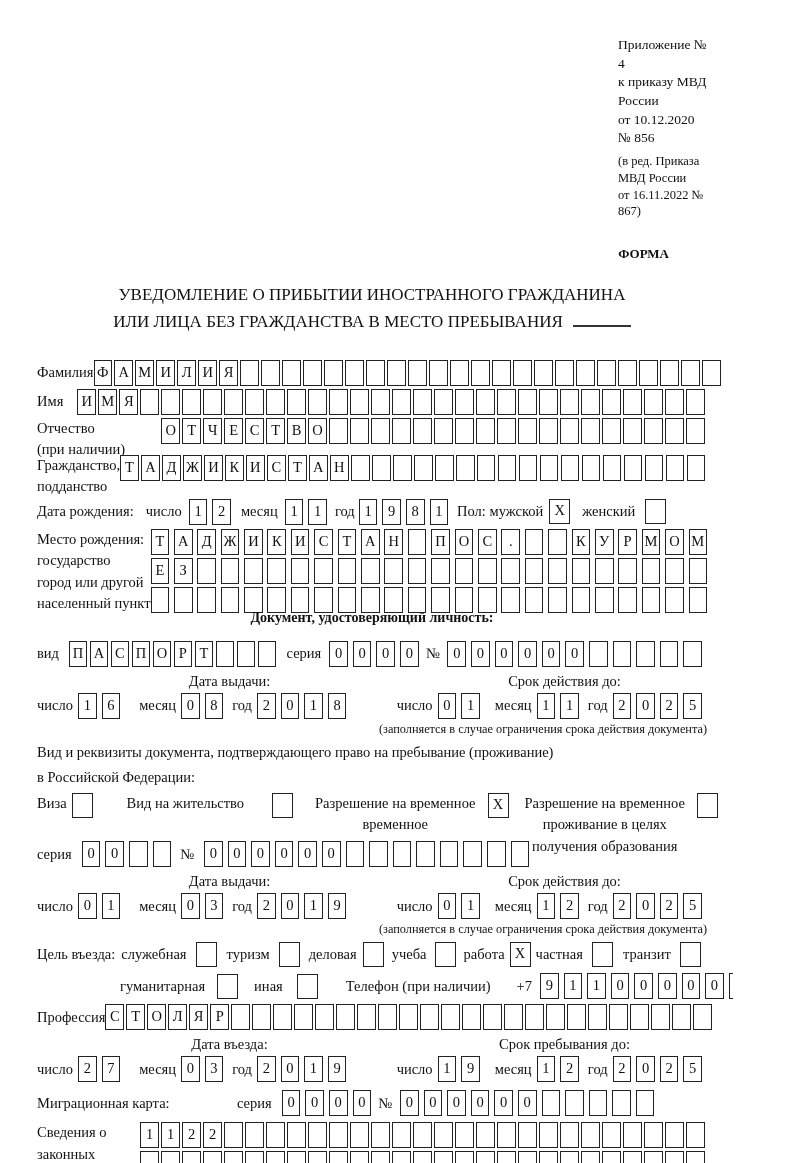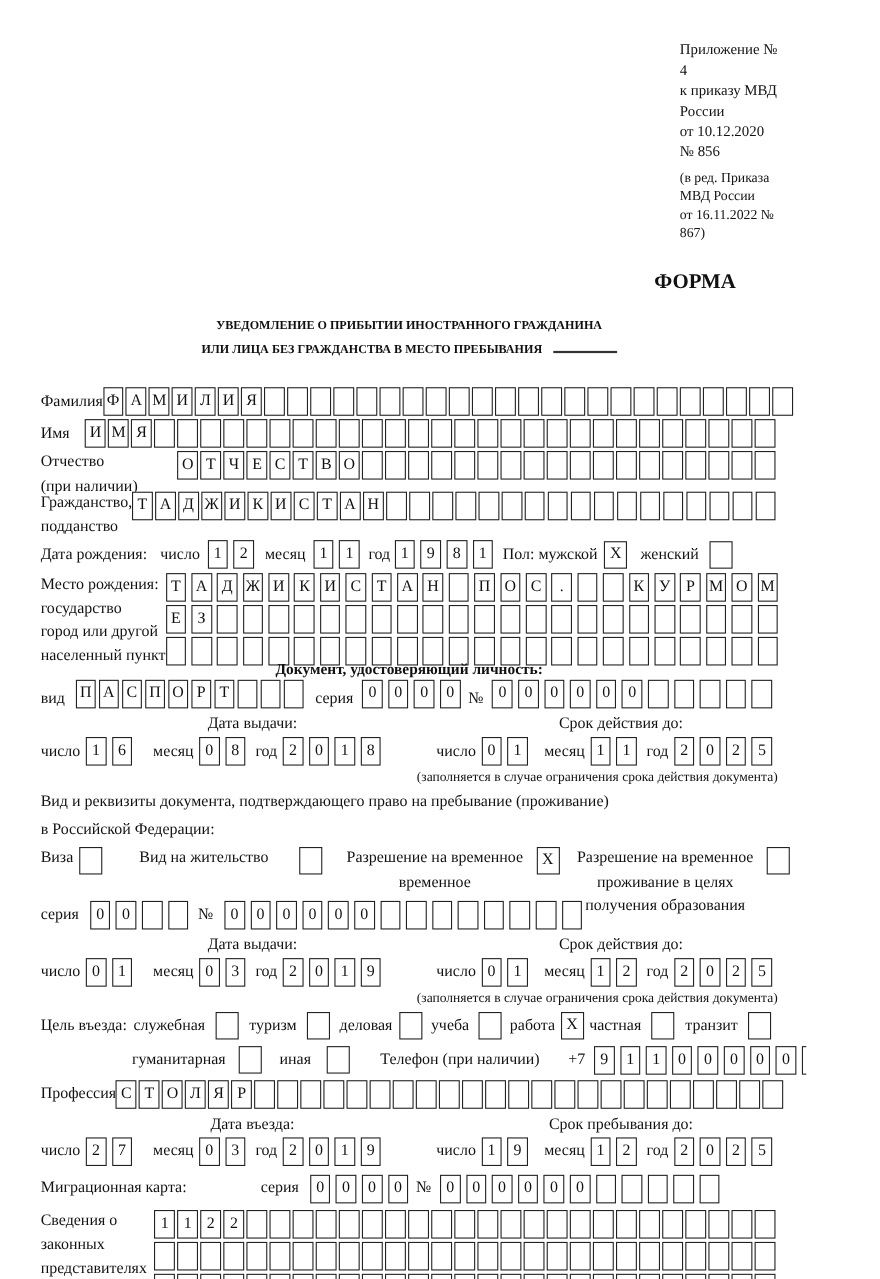--- a/index.html
+++ b/index.html
@@ -1,22 +1,22 @@
 <!DOCTYPE html>
 <html><head>
 <meta charset="utf-8">
 <style>
   html,body{margin:0;padding:0;background:#fff;}
   body{width:800px;height:1163px;font-family:"Liberation Serif","DejaVu Serif",serif;color:#111;}
   .page{box-sizing:border-box;width:733px;height:1163px;padding:36px 26px 14px 37px;overflow:hidden;}
 
   .appendix{margin-left:581px;font-size:13.5px;line-height:1.38;}
   .appendix .ed{font-size:12.5px;margin-top:5px;line-height:1.35;}
-  .forma{text-align:right;margin:26px 38px 0 0;font-weight:bold;font-size:19px;}
-  .title{text-align:center;font-weight:bold;font-size:11px;line-height:1.55;margin-top:20px;}
+  .forma{text-align:right;margin:26px 38px 0 0;font-weight:bold;font-size:13px;}
+  .title{text-align:center;font-weight:normal;font-size:17px;line-height:1.55;margin-top:20px;}
   .title .uline{display:inline-block;width:58px;border-bottom:2px solid #333;height:14px;margin-left:10px;}
   .sec-head{font-weight:bold;font-size:13.6px;margin-top:27px;letter-spacing:0.2px;}
 
   .row{display:flex;align-items:center;}
   .row.top{align-items:flex-start;}
   .lbl{font-size:14.5px;white-space:nowrap;}
   .ml{line-height:21.5px;white-space:nowrap;font-size:14.5px;}
 
   .boxes{display:flex;flex-wrap:nowrap;}
   .box{display:inline-block;box-sizing:border-box;width:18.6px;height:26px;border:1.8px solid #222;
@@ -317,21 +317,21 @@
           <span class="box"></span>
           <span class="box"></span>
           <span class="box"></span>
           <span class="box"></span>
         </div>
     </div>
   </div>
 
   <div class="doc-head" style="margin-top:-6px;">Документ, удостоверяющий личность:</div>
 
-  <div class="row" style="margin-top:0;align-items:flex-end;">
+  <div class="row" style="margin-top:15px;">
     <span class="lbl" style="width:77px;">вид</span>
     <span class="boxes">
         <span class="box">П</span>
         <span class="box">А</span>
         <span class="box">С</span>
         <span class="box">П</span>
         <span class="box">О</span>
         <span class="box">Р</span>
         <span class="box">Т</span>
         <span class="box"></span>

